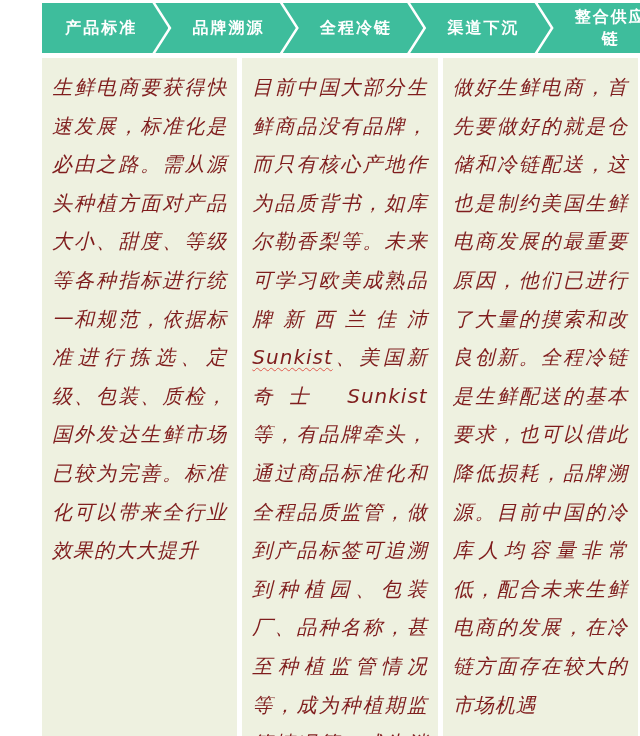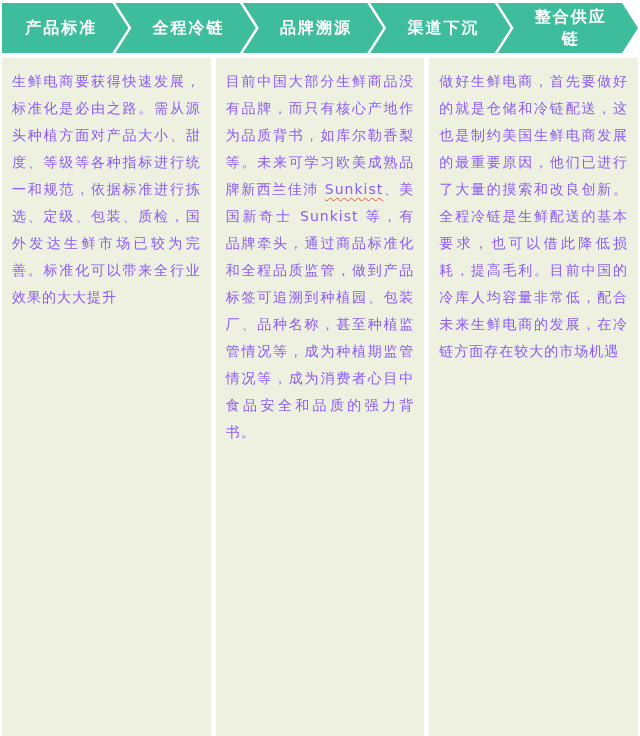--- a/index.html
+++ b/index.html
@@ -9,20 +9,21 @@
     font-family: "DejaVu Sans", "Liberation Sans", sans-serif;
   }
   .canvas {
     position: relative;
     width: 640px;
     height: 736px;
     background: #ffffff;
     overflow: hidden;
     box-sizing: border-box;
     padding-top: 3px;
+    padding-left: 40px;
   }
   
   .header-band {
     display: flex;
     width: 636px;
     margin-left: 2px;
     height: 50px;
     background: #ffffff;
   }
   .arrow {
@@ -51,58 +52,59 @@
   .panels {
     display: flex;
     gap: 5px;
     padding: 5px 2px 0 2px;
     height: 678px;
     box-sizing: content-box;
   }
   .panel {
     flex: 1 1 0;
     background: #eef1e0;
-    color: #8b5cf6;
-    font-size: 14px;
+    color: #7f1d1d;
+    font-size: 20px;
     line-height: 1.93;
     letter-spacing: 1px;
     text-align: justify;
     padding: 10px 10px;
     box-sizing: border-box;
     overflow: hidden;
+    font-style: italic;
   }
   .squiggle {
     text-decoration: underline wavy #e05a4e 1px;
     text-underline-offset: 3px;
     text-decoration-skip-ink: none;
   }
 </style>
 </head>
 <body>
 
 <div class="canvas">
 
   <div class="header-band">
     <div class="arrow first">
       <span>产品标准</span>
     </div>
     <div class="arrow">
-      <span>全程冷链</span>
+      <span>品牌溯源</span>
     </div>
     <div class="arrow">
-      <span>品牌溯源</span>
+      <span>全程冷链</span>
     </div>
     <div class="arrow">
       <span>渠道下沉</span>
     </div>
     <div class="arrow">
       <span>整合供应
 链</span>
     </div>
   </div>
 
   <div class="panels">
     <div class="panel">生鲜电商要获得快速发展，标准化是必由之路。需从源头种植方面对产品大小、甜度、等级等各种指标进行统一和规范，依据标准进行拣选、定级、包装、质检，国外发达生鲜市场已较为完善。标准化可以带来全行业效果的大大提升</div>
     <div class="panel">目前中国大部分生鲜商品没有品牌，而只有核心产地作为品质背书，如库尔勒香梨等。未来可学习欧美成熟品牌新西兰佳沛 <span class="squiggle">Sunkist</span>、美国新奇士 Sunkist 等，有品牌牵头，通过商品标准化和全程品质监管，做到产品标签可追溯到种植园、包装厂、品种名称，甚至种植监管情况等，成为种植期监管情况等，成为消费者心目中食品安全和品质的强力背书。</div>
-    <div class="panel">做好生鲜电商，首先要做好的就是仓储和冷链配送，这也是制约美国生鲜电商发展的最重要原因，他们已进行了大量的摸索和改良创新。全程冷链是生鲜配送的基本要求，也可以借此降低损耗，提高毛利。目前中国的冷库人均容量非常低，配合未来生鲜电商的发展，在冷链方面存在较大的市场机遇</div>
+    <div class="panel">做好生鲜电商，首先要做好的就是仓储和冷链配送，这也是制约美国生鲜电商发展的最重要原因，他们已进行了大量的摸索和改良创新。全程冷链是生鲜配送的基本要求，也可以借此降低损耗，品牌溯源。目前中国的冷库人均容量非常低，配合未来生鲜电商的发展，在冷链方面存在较大的市场机遇</div>
   </div>
 
 </div>
 
 </body></html>

